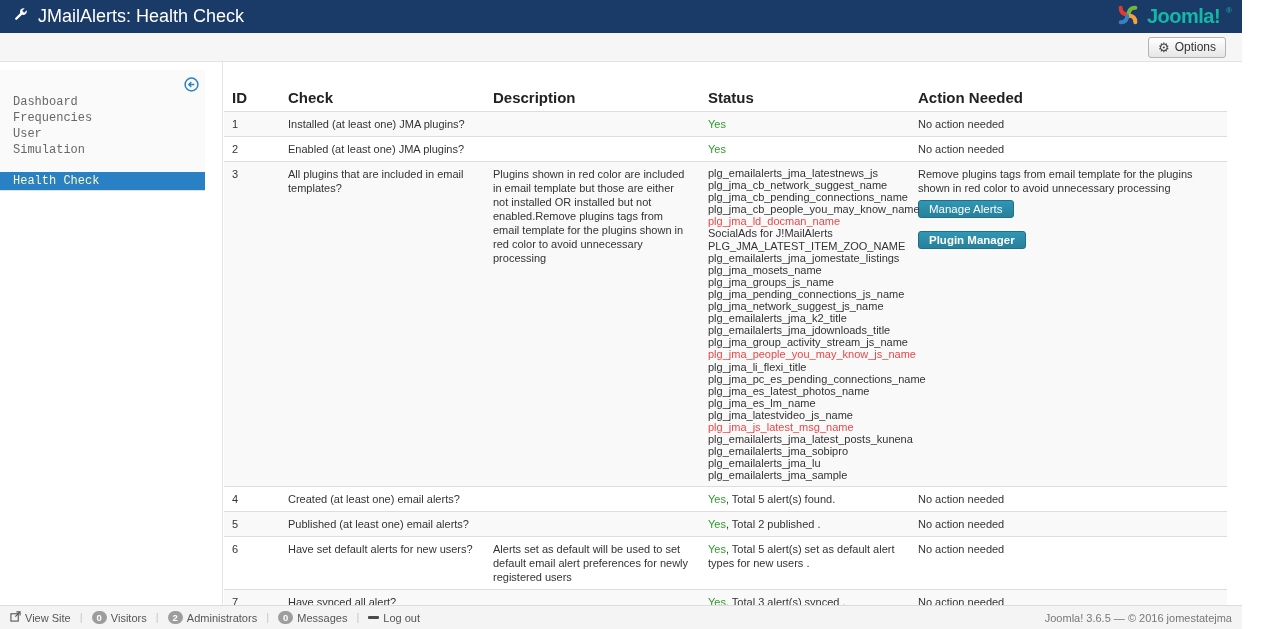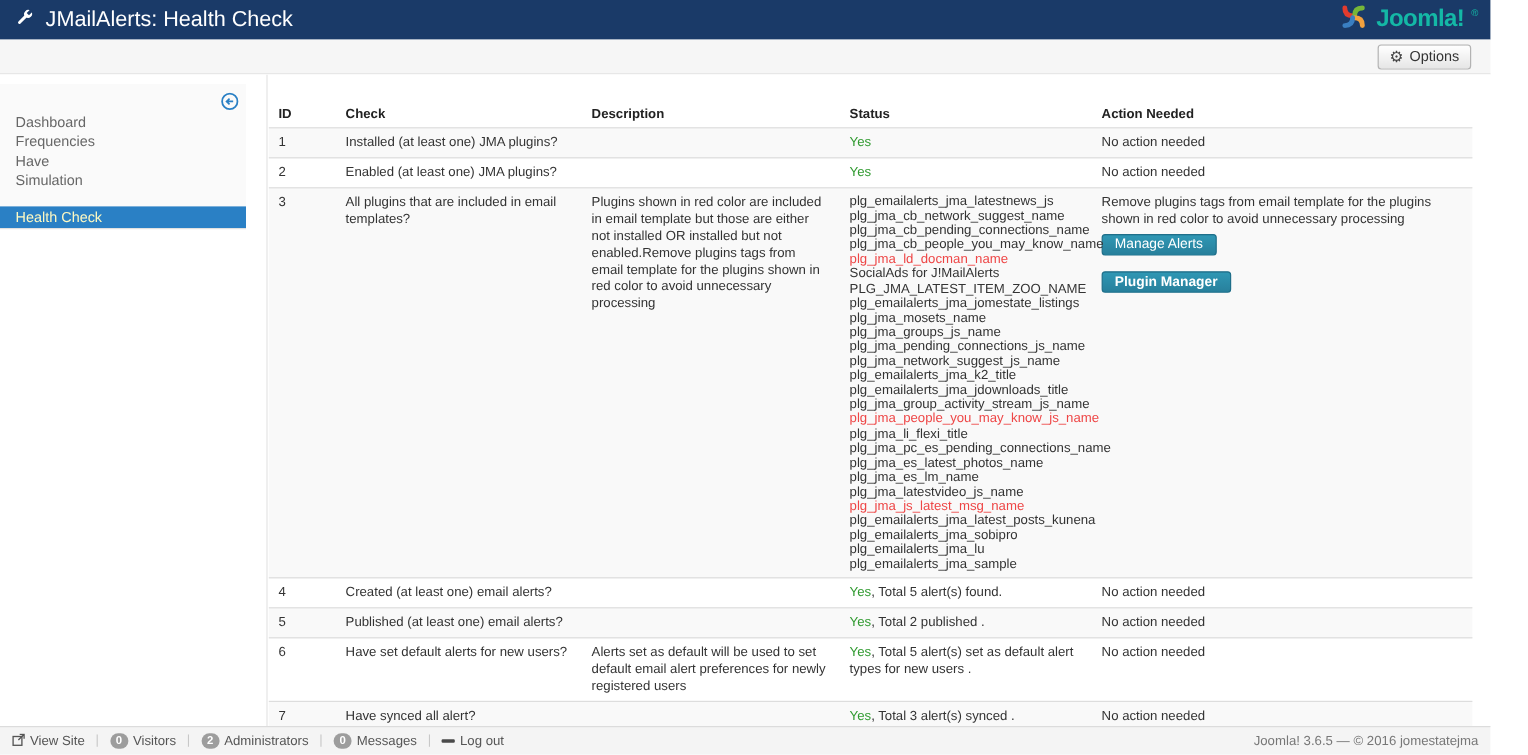--- a/index.html
+++ b/index.html
@@ -20,30 +20,30 @@
     display: flex; align-items: center; justify-content: flex-end; padding-right: 16px; flex: 0 0 auto; }
   .btn-options { display: inline-flex; align-items: center; gap: 5px; font-size: 12px; color: #333;
     background: linear-gradient(#ffffff, #e6e6e6); border: 1px solid #b3b3b3; border-radius: 3px;
     padding: 2px 9px; height: 21px; cursor: pointer; font-family: inherit; }
   .gear { font-size: 13px; line-height: 1; color: #444; }
 
   
   .content { flex: 1 1 auto; display: flex; background: #fff; overflow: hidden; }
   .side-col { width: 223px; flex: 0 0 auto; border-right: 1px solid #e5e5e5; padding-top: 8px; }
   .menu-box { width: 205px; background: #fafafa; border-bottom: 1px solid #e0e0e0;
-    position: relative; padding-top: 24px; }
+    position: relative; padding-top: 24px; font-family: Liberation Mono, monospace; }
   .collapse-btn { position: absolute; top: 7px; right: 6px; width: 15px; height: 15px; cursor: pointer; }
   .menu { list-style: none; }
   .menu li { font-size: 12px; line-height: 16px; color: #676767; padding: 0 10px 0 13px;
     cursor: pointer; white-space: nowrap; }
   .menu li.active { background: #2a80c5; color: #fef9c3; padding-top: 1px; padding-bottom: 1px; margin-top: 14px; }
 
   .main-col { flex: 1 1 auto; padding: 22px 14px 0 0; }
   table { border-collapse: collapse; table-layout: fixed; width: 1003px; margin-left: 1px; }
-  th { text-align: left; font-size: 11px; color: #222; padding: 5px 8px; border-bottom: 1px solid #ddd; margin-top: 18px; }
+  th { text-align: left; font-size: 15px; color: #222; padding: 5px 8px; border-bottom: 1px solid #ddd; margin-top: 18px; }
   td { vertical-align: top; font-size: 11px; line-height: 14px; color: #333;
     padding: 5px 8px; border-bottom: 1px solid #ddd; }
   tr.stripe td { background: #f9f9f9; }
   .yes { color: #309a30; }
   .plugin { font-size: 11px; line-height: 12.1px; white-space: nowrap; }
   .plugin.red { color: #ee4646; }
   .btn-teal { display: block; background: linear-gradient(#2f97b4, #28809c); color: #fff;
     border: 1px solid #1f6f8a; border-radius: 3px; font-size: 11.5px; padding: 2px 10px;
     margin-top: 5px; cursor: pointer; font-family: inherit; }
   .btn-teal + .btn-teal { margin-top: 13px; font-weight: bold; }
@@ -107,21 +107,21 @@
       <div class="menu-box">
         <span class="collapse-btn">
           <svg width="15" height="15" viewBox="0 0 15 15">
             <circle cx="7.5" cy="7.5" r="6.4" fill="none" stroke="#2a80c5" stroke-width="1.5"></circle>
             <path d="M10.3 7.5 H5.2 M7.3 5.1 L4.8 7.5 L7.3 9.9" fill="none" stroke="#2a80c5" stroke-width="1.4"></path>
           </svg>
         </span>
         <ul class="menu">
           <li>Dashboard</li>
           <li>Frequencies</li>
-          <li>Have</li>
+          <li>User</li>
           <li>Simulation</li>
           <li class="active">Health Check</li>
         </ul>
       </div>
     </aside>
 
     <main class="main-col">
       <table>
         <colgroup>
             <col style="width:56px">

